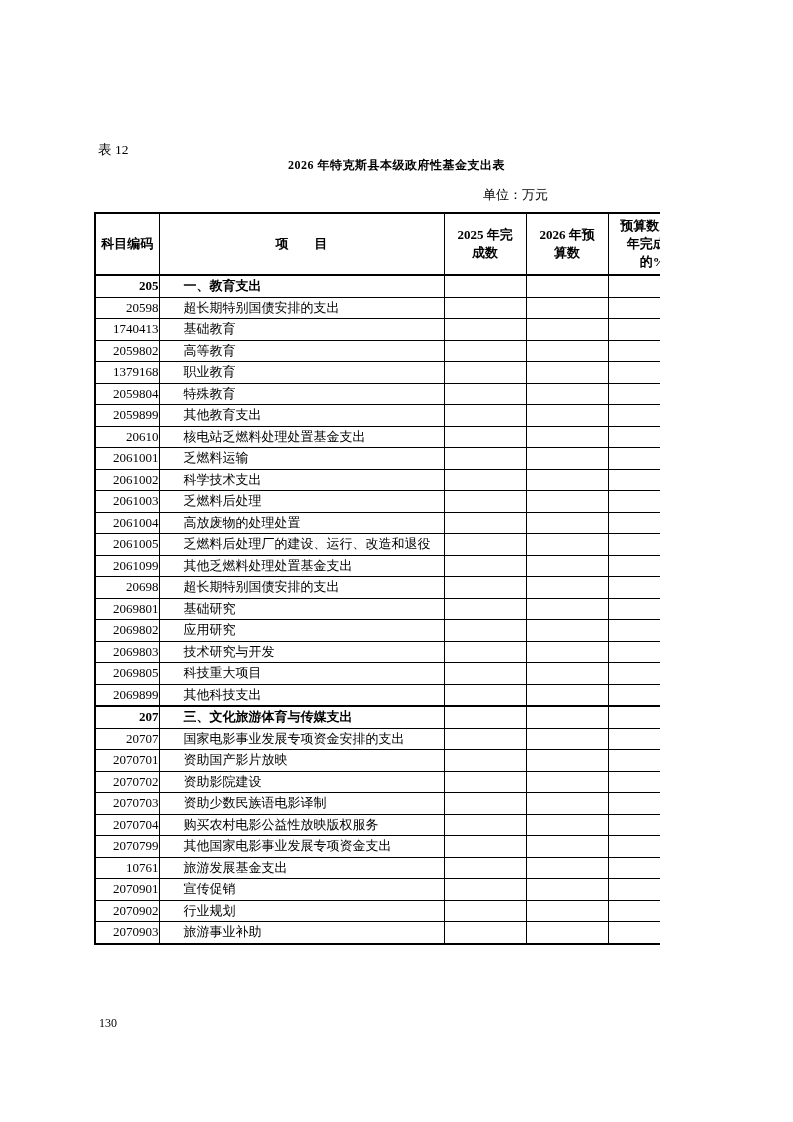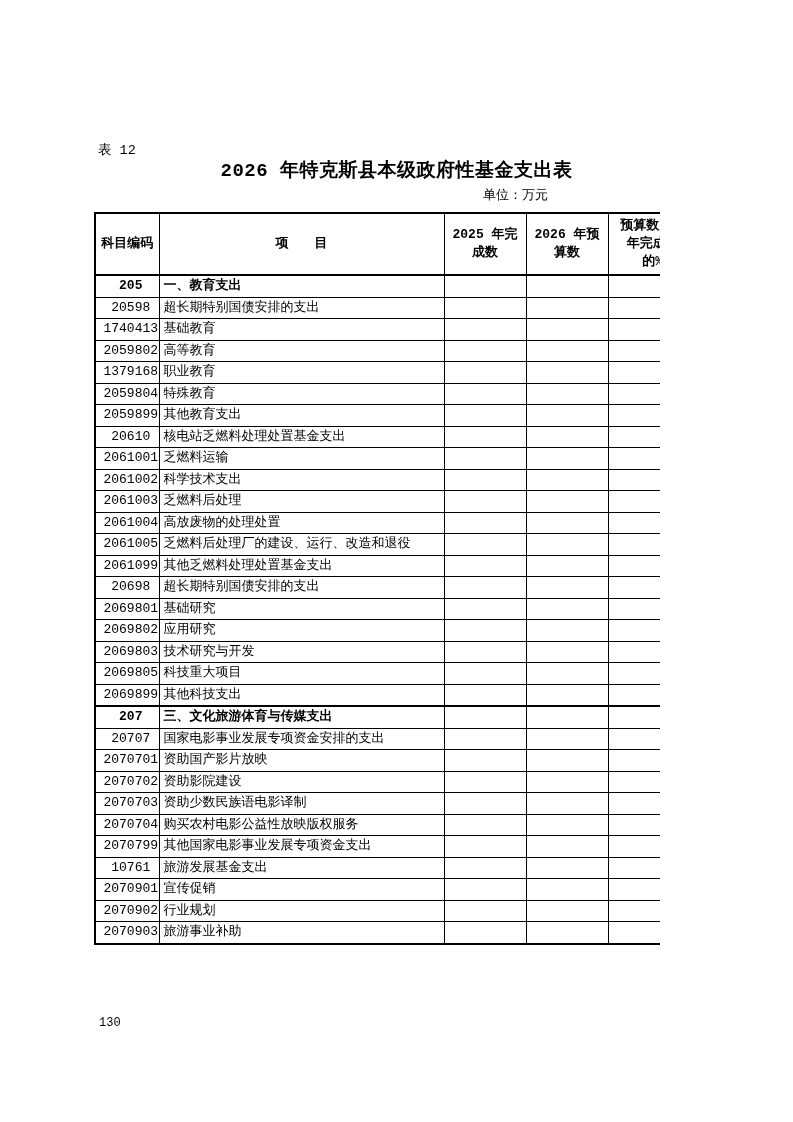--- a/index.html
+++ b/index.html
@@ -5,37 +5,37 @@
   html, body {
     margin: 0;
     padding: 0;
     background: #ffffff;
   }
   .page {
     position: relative;
     width: 660px;
     height: 1122px;
     background: #ffffff;
-    font-family: Liberation Mono, monospace;
+    font-family: Liberation Serif, serif;
     color: #000000;
     overflow: hidden;
   }
   .table-label {
     position: absolute;
     left: 98px;
     top: 141px;
     font-size: 13.5px;
   }
   .doc-title {
     position: absolute;
     left: 0;
     top: 157px;
     width: 793px;
     text-align: center;
-    font-size: 19px;
+    font-size: 12px;
     font-weight: bold;
     letter-spacing: 0.5px;
   }
   .unit-label {
     position: absolute;
     right: 112px;
     top: 186px;
     font-size: 13px;
   }
   table.budget {
@@ -65,24 +65,24 @@
   }
   table.budget td {
     height: 20.5px;
     font-size: 13px;
     line-height: 20px;
     padding: 0;
     white-space: nowrap;
   }
   table.budget td.code {
     padding-left: 7px;
-    text-align: center;
+    text-align: right;
   }
   table.budget td.item {
-    padding-left: 4px;
+    padding-left: 24px;
     text-align: left;
   }
   table.budget td.val {
     text-align: right;
     padding-right: 4px;
   }
   table.budget tr.section td {
     font-weight: bold;
     border-top: 2px solid #000000;
   }

